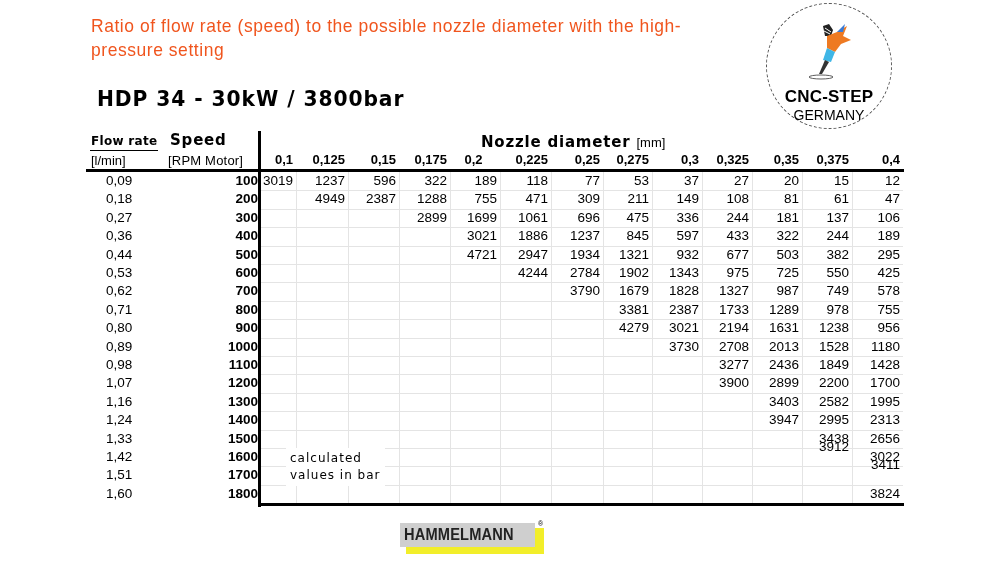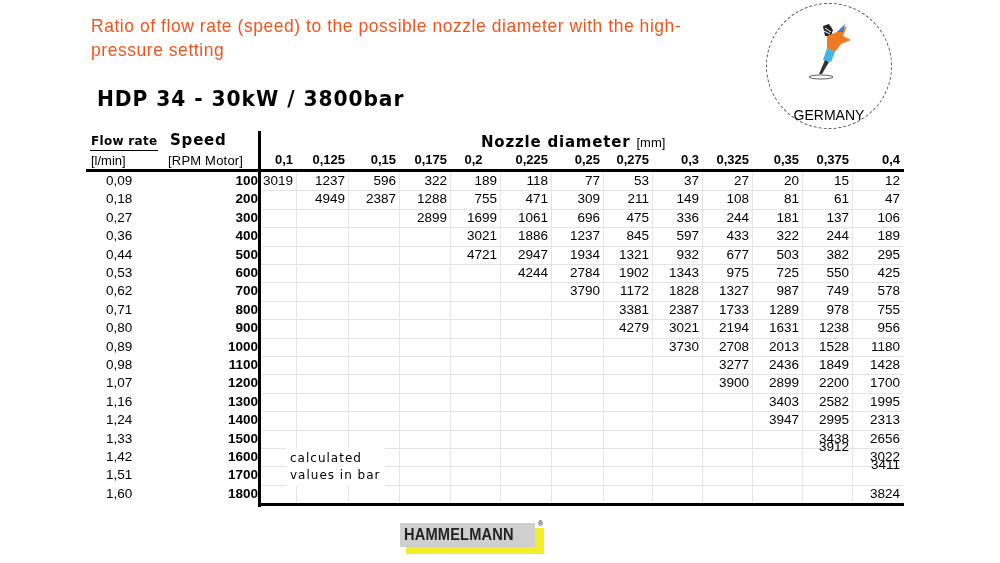--- a/index.html
+++ b/index.html
@@ -54,20 +54,21 @@
 <div class="logo">
   <svg class="bird" viewBox="0 0 50 62">
     <path d="M16 4 L22 2 L26 8 L24 14 L18 14 Z" fill="#222"></path>
     <path d="M18 6 L24 10 M17 9 L23 12" stroke="#fff" stroke-width="1"></path>
     <path d="M20 14 L30 10 L40 4 L36 14 L44 18 L34 22 L28 30 L20 26 Z" fill="#ee7a22"></path>
     <path d="M30 10 L38 2 L36 10 Z" fill="#3a7bd5"></path>
     <path d="M20 26 L28 30 L24 40 L16 38 Z" fill="#3fb6e6"></path>
     <path d="M18 38 L12 52 L15 52 L22 40 Z" fill="#333"></path>
     <ellipse cx="14" cy="55" rx="12" ry="2" fill="none" stroke="#333" stroke-width="0.8"></ellipse>
   </svg>
+  <div class="brand">CNC-STEP</div>
   <div class="country">GERMANY</div>
 </div>
 
 <div class="hdr hdr-flow">Flow rate</div>
 <div class="hdr-flow-underline"></div>
 <div class="hdr hdr-speed">Speed</div>
 <div class="hdr hdr-lmin">[l/min]</div>
 <div class="hdr hdr-rpm">[RPM Motor]</div>
 <div class="hdr hdr-nozzle"><span>Nozzle diameter</span> <span class="unit">[mm]</span></div>
 
@@ -172,21 +173,21 @@
     <div class="cell" style="left: 591px; width: 51px; top: 74px;">295</div>
     <div class="cell" style="left: 239px; width: 51px; top: 92px;">4244</div>
     <div class="cell" style="left: 290px; width: 52px; top: 92px;">2784</div>
     <div class="cell" style="left: 342px; width: 49px; top: 92px;">1902</div>
     <div class="cell" style="left: 391px; width: 50px; top: 92px;">1343</div>
     <div class="cell" style="left: 441px; width: 50px; top: 92px;">975</div>
     <div class="cell" style="left: 491px; width: 50px; top: 92px;">725</div>
     <div class="cell" style="left: 541px; width: 50px; top: 92px;">550</div>
     <div class="cell" style="left: 591px; width: 51px; top: 92px;">425</div>
     <div class="cell" style="left: 290px; width: 52px; top: 110px;">3790</div>
-    <div class="cell" style="left: 342px; width: 49px; top: 110px;">1172</div>
+    <div class="cell" style="left: 342px; width: 49px; top: 110px;">1679</div>
     <div class="cell" style="left: 391px; width: 50px; top: 110px;">1828</div>
     <div class="cell" style="left: 441px; width: 50px; top: 110px;">1327</div>
     <div class="cell" style="left: 491px; width: 50px; top: 110px;">987</div>
     <div class="cell" style="left: 541px; width: 50px; top: 110px;">749</div>
     <div class="cell" style="left: 591px; width: 51px; top: 110px;">578</div>
     <div class="cell" style="left: 342px; width: 49px; top: 129px;">3381</div>
     <div class="cell" style="left: 391px; width: 50px; top: 129px;">2387</div>
     <div class="cell" style="left: 441px; width: 50px; top: 129px;">1733</div>
     <div class="cell" style="left: 491px; width: 50px; top: 129px;">1289</div>
     <div class="cell" style="left: 541px; width: 50px; top: 129px;">978</div>

